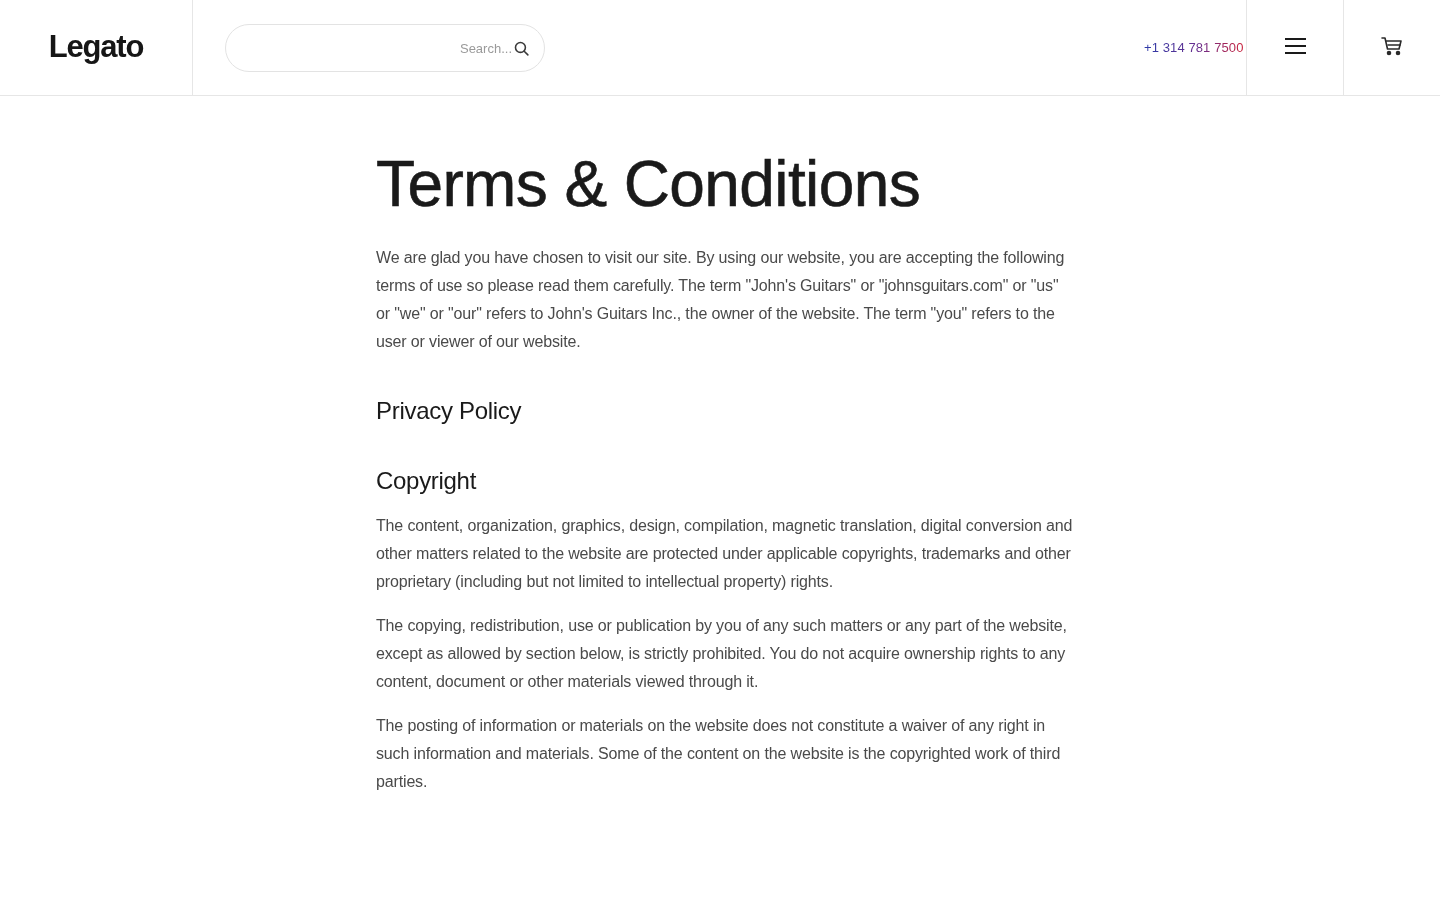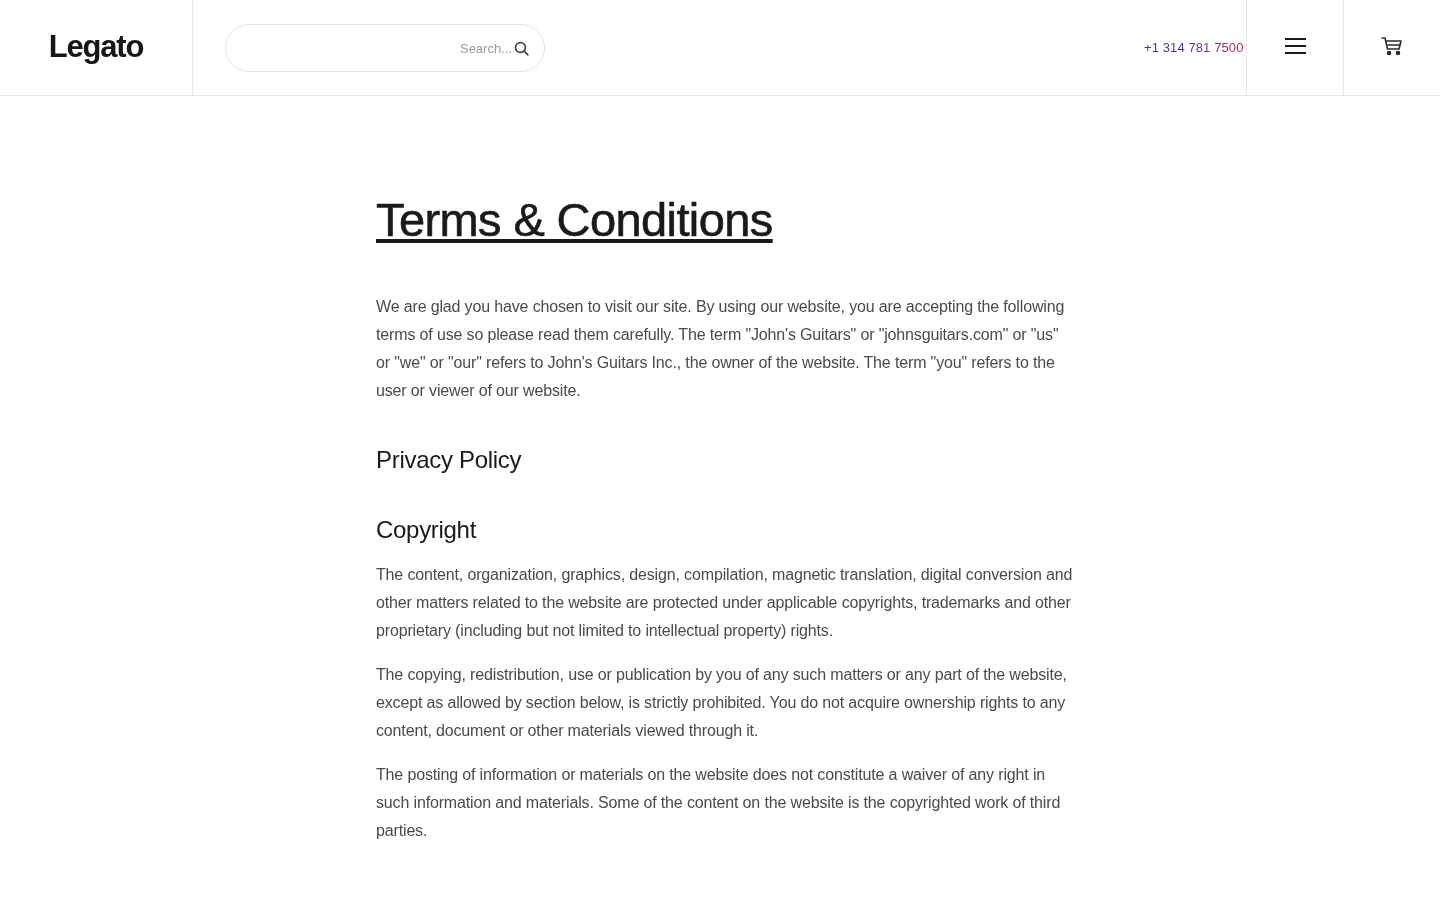--- a/index.html
+++ b/index.html
@@ -47,29 +47,29 @@
       display: flex; align-items: center; justify-content: center; cursor: pointer;
     }
     .cart-cell {
       position: absolute; left: 1343px; top: 0; width: 97px; height: 95px;
       border-left: 1px solid #e6e6e6;
       display: flex; align-items: center; justify-content: center; cursor: pointer;
     }
 
     .main { position: absolute; left: 376px; top: 96px; width: 700px; }
     .page-title {
-      margin-top: 96px; font-size: 47px; font-weight: 400; letter-spacing: -0.6px;
-      color: #1a1a1a; line-height: 56px; text-decoration: underline;
+      margin-top: 60px; font-size: 64px; font-weight: 400; letter-spacing: -0.6px;
+      color: #1a1a1a; line-height: 56px;
       -webkit-text-stroke: 0.6px #1a1a1a;
     }
     p.body {
       font-size: 16px; line-height: 28px; color: #4a4a4a; margin-bottom: 16px;
       letter-spacing: -0.15px;
     }
-    .intro { margin-top: 45px; }
+    .intro { margin-top: 32px; }
     h2.section {
       font-size: 24px; font-weight: 400; color: #1a1a1a; line-height: 30px;
       margin-top: 40px; margin-bottom: 16px; letter-spacing: -0.3px;
     }
     a.inline-link { color: #c8102e; text-decoration: none; }
   </style>
 </head>
 <body>
 
 <header class="header">

